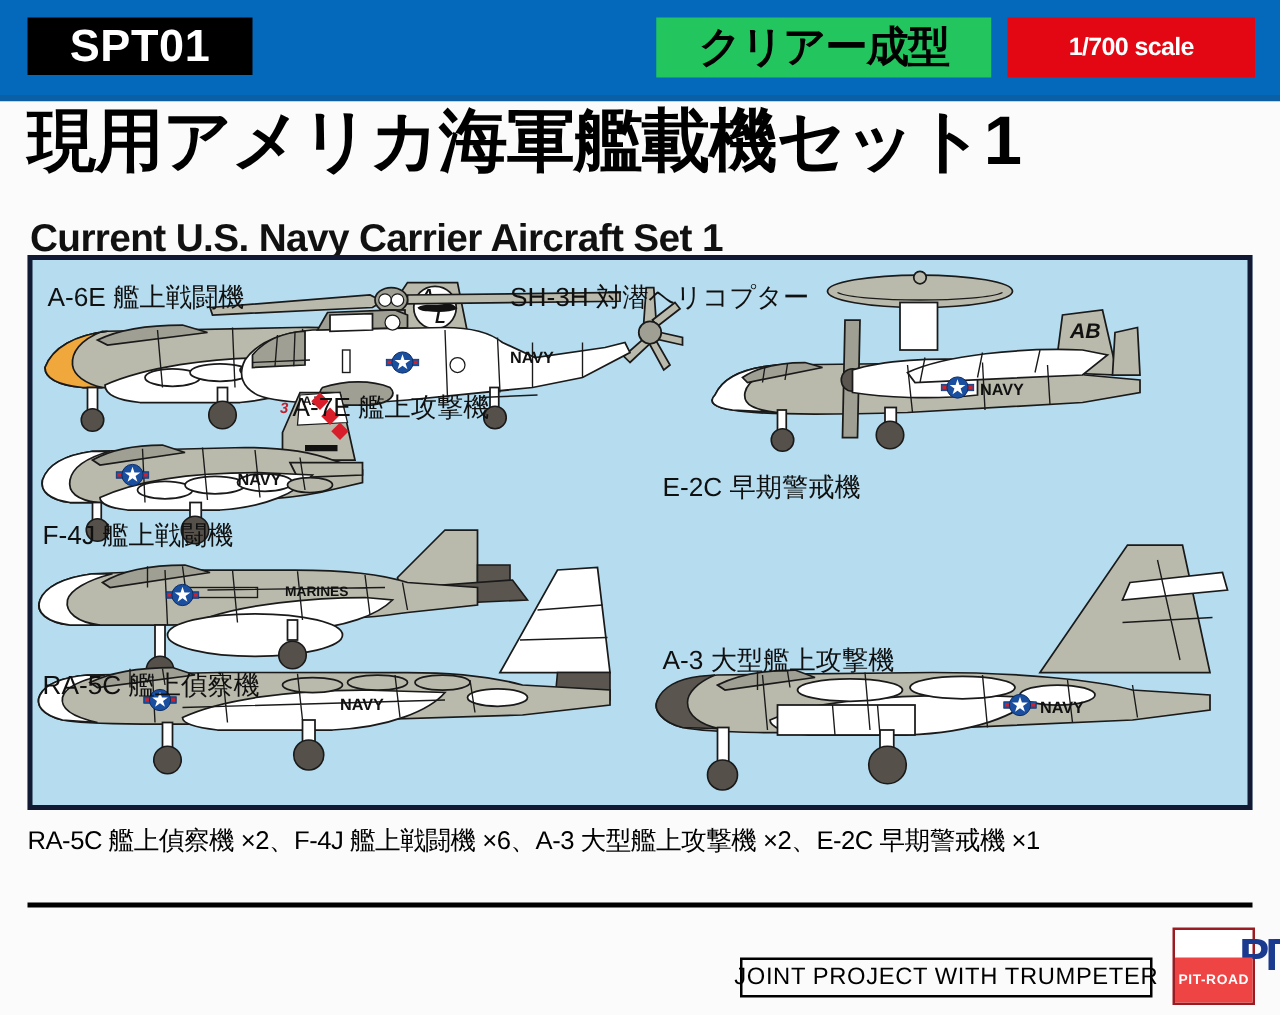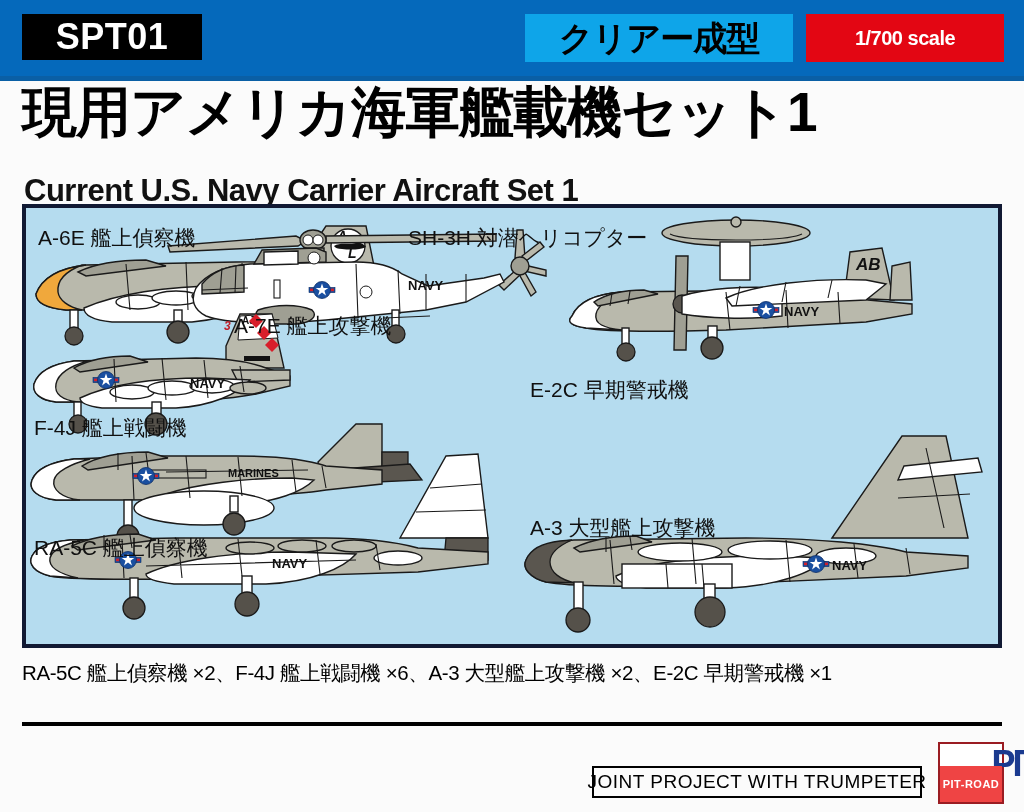--- a/index.html
+++ b/index.html
@@ -43,21 +43,21 @@
     letter-spacing: 0.5px;
     display: flex;
     align-items: center;
     justify-content: center;
     line-height: 1;
   }
   .clear-badge {
     position: absolute;
     left: 525px; top: 14px;
     width: 268px; height: 48px;
-    background: #0ea5e9;
+    background: #22c55e;
     color: #000;
     font-size: 34px;
     font-weight: bold;
     display: flex;
     align-items: center;
     justify-content: center;
     line-height: 1;
     letter-spacing: -1px;
   }
   .scale-badge {
@@ -468,21 +468,21 @@
         <text class="nvy" x="806" y="362">NAVY</text>
 
         <rect class="bodyl" x="548" y="374" width="9" height="30"></rect>
         <circle class="wheel" cx="552" cy="412" r="12"></circle>
         <rect class="bodyl" x="678" y="376" width="11" height="18"></rect>
         <circle class="wheel" cx="684" cy="404" r="15"></circle>
       </g>
     </svg>
 
     
-    <div class="plane-label" style="left:12px;  top:16px;">A-6E 艦上偵察機</div>
+    <div class="plane-label" style="left:12px;  top:16px;">A-6E 艦上戦闘機</div>
     <div class="plane-label" style="left:382px; top:16px;">SH-3H 対潜ヘリコプター</div>
     <div class="plane-label" style="left:208px; top:104px;">A-7E 艦上攻撃機</div>
     <div class="plane-label" style="left:504px; top:168px;">E-2C 早期警戒機</div>
     <div class="plane-label" style="left:8px;   top:206px;">F-4J 艦上戦闘機</div>
     <div class="plane-label" style="left:8px;   top:326px;">RA-5C 艦上偵察機</div>
     <div class="plane-label" style="left:504px; top:306px;">A-3 大型艦上攻撃機</div>
   </div>
 
   <div class="contents">
     <div>RA-5C 艦上偵察機 ×2、F-4J 艦上戦闘機 ×6、A-3 大型艦上攻撃機 ×2、E-2C 早期警戒機 ×1</div>

